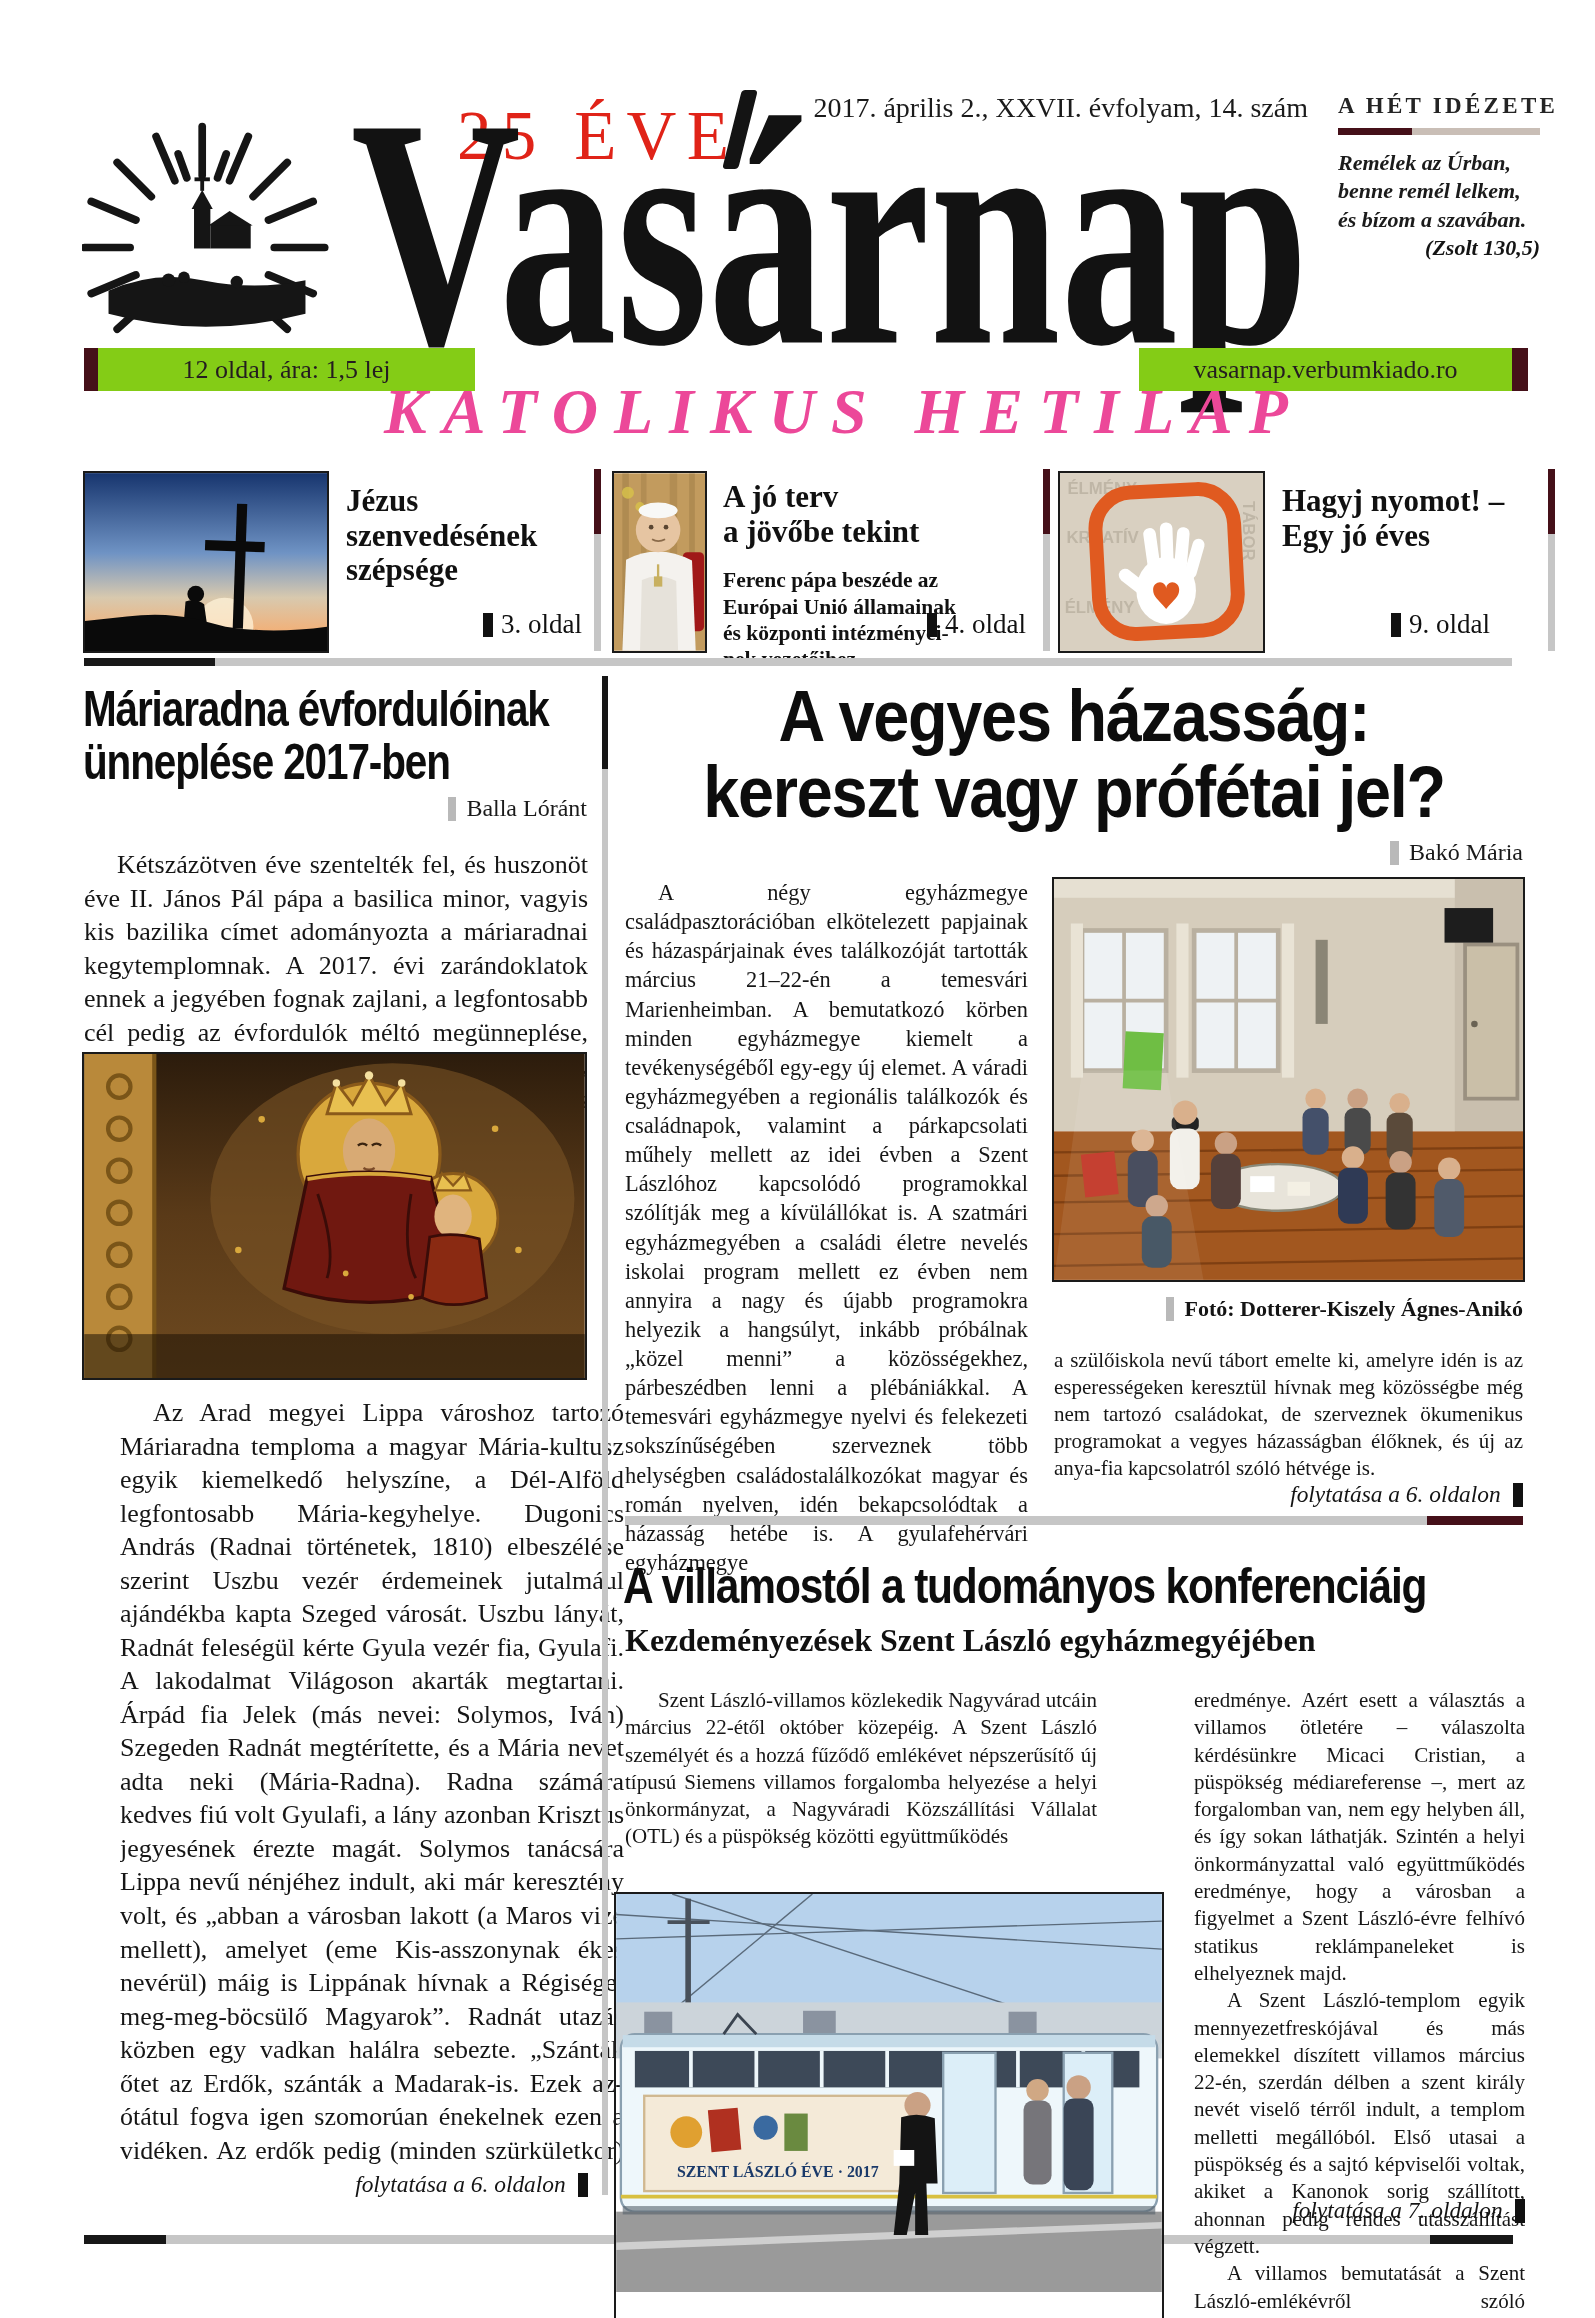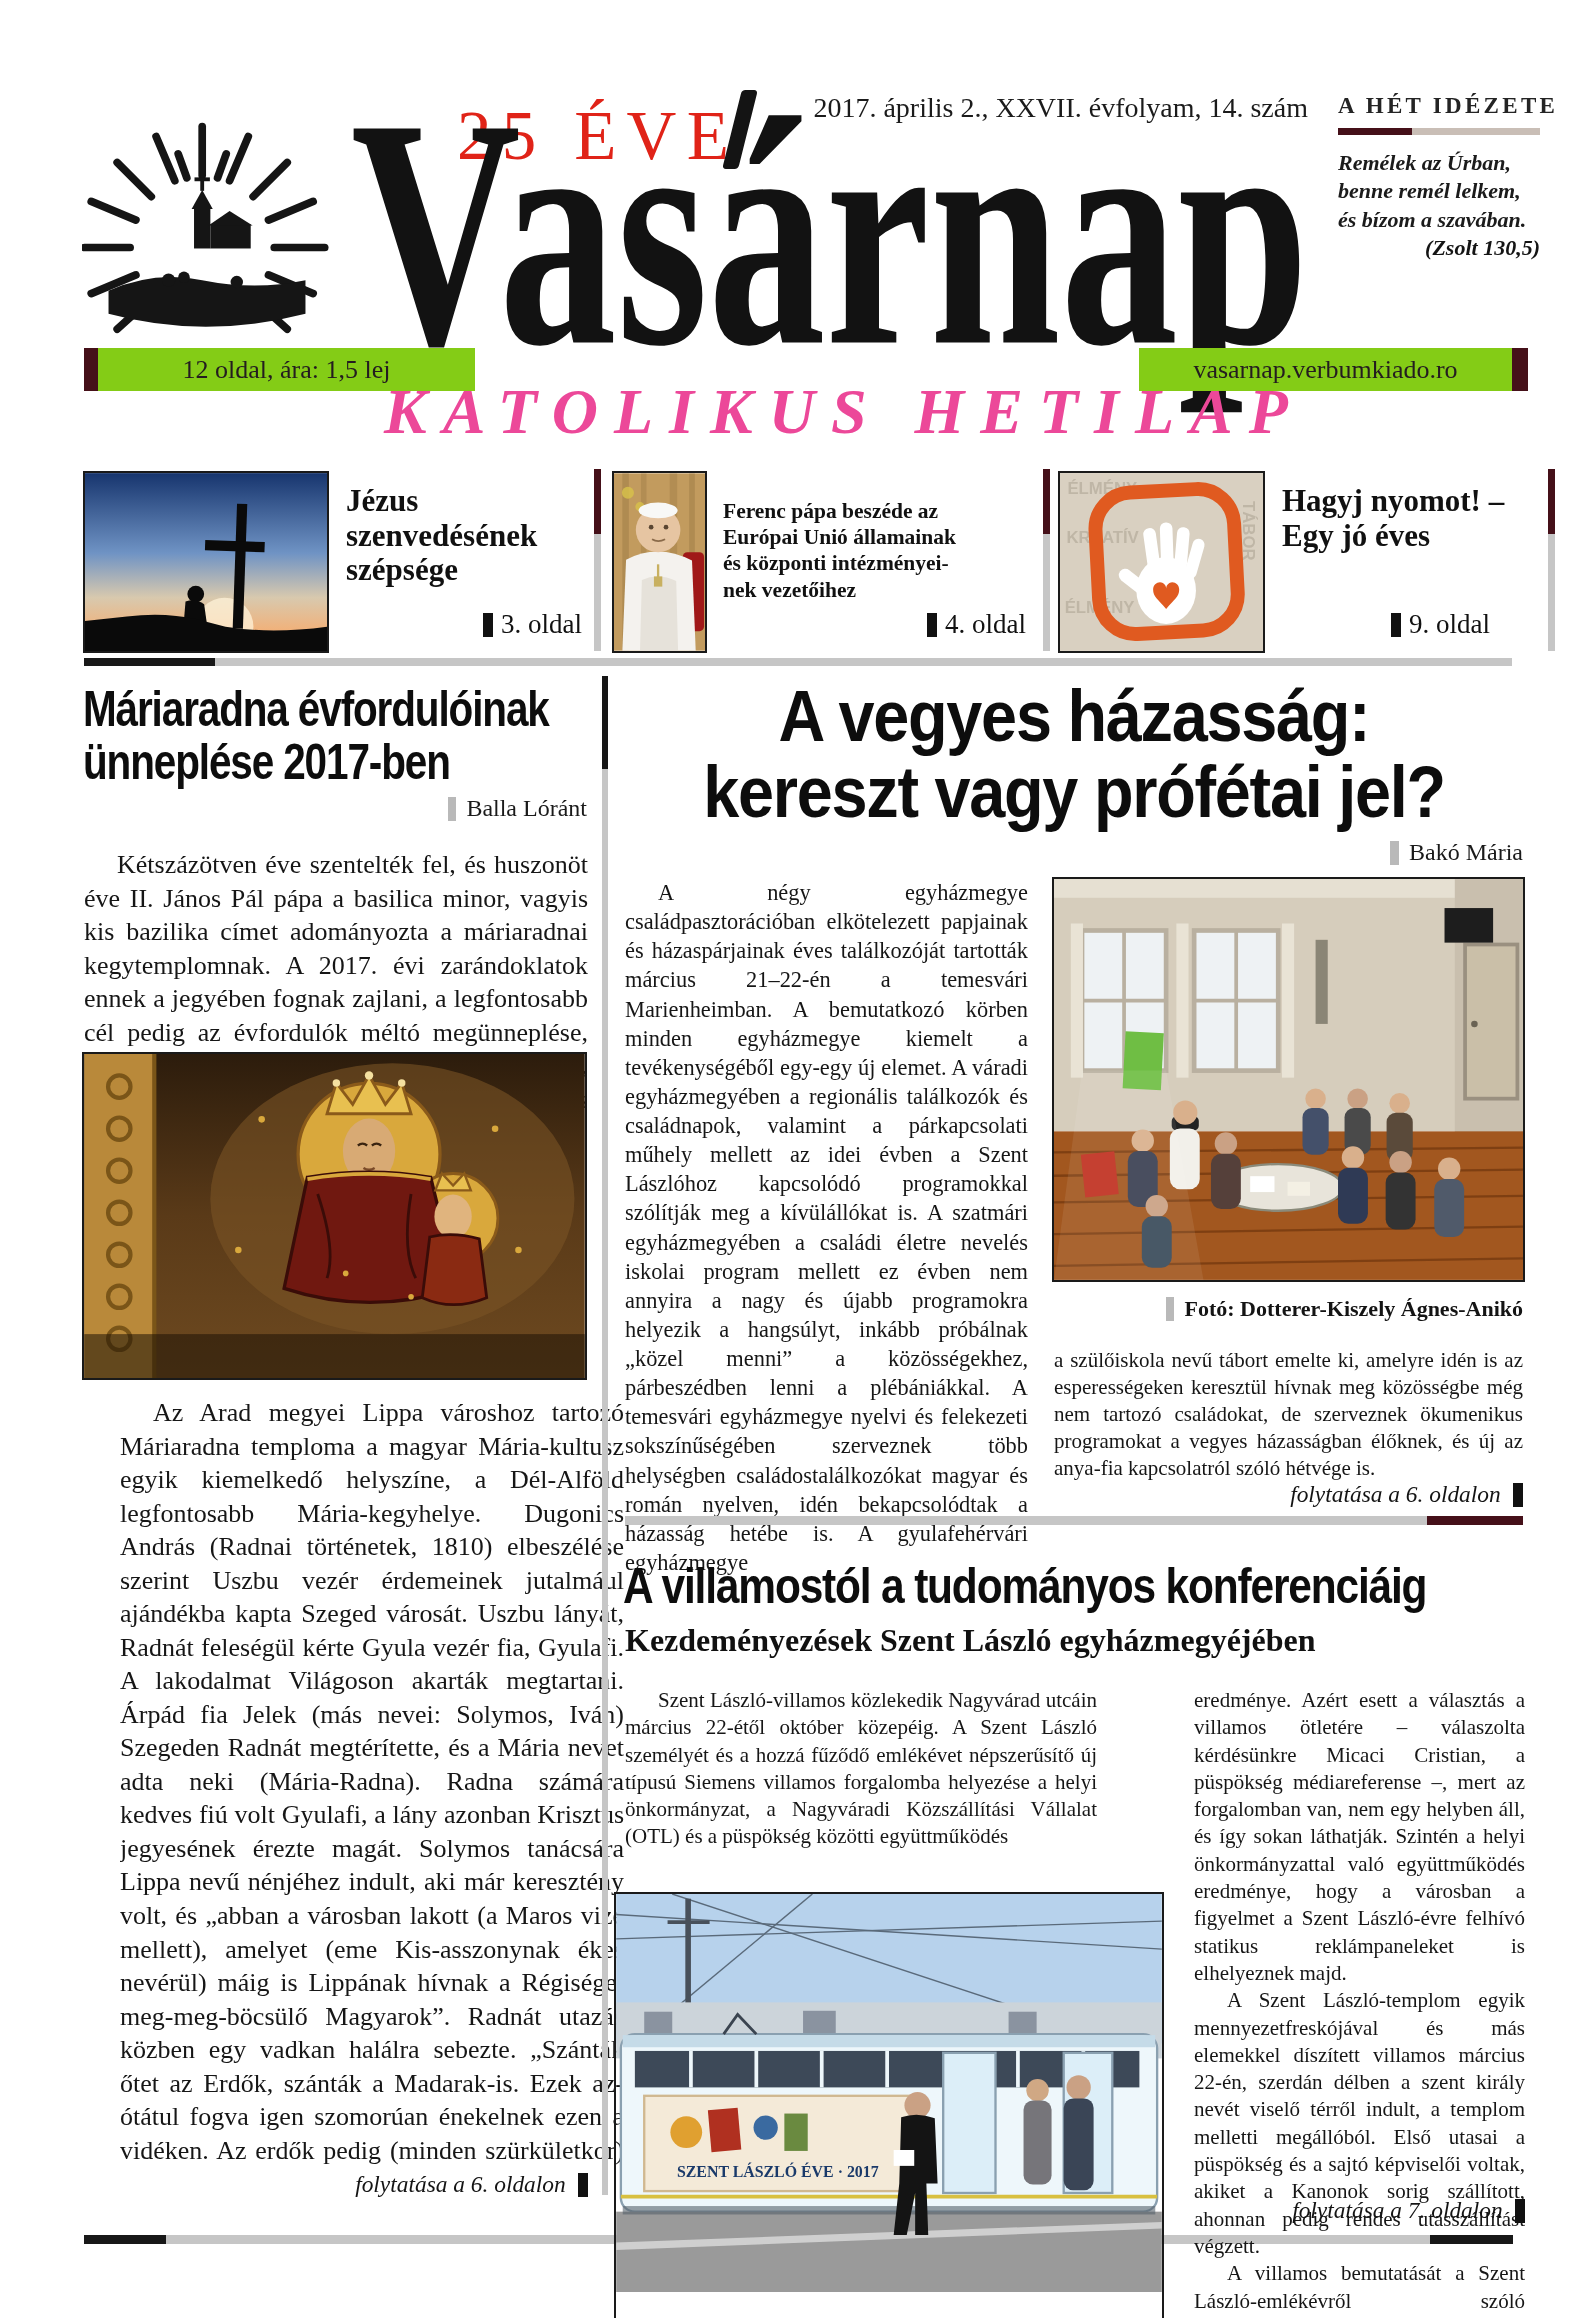--- a/index.html
+++ b/index.html
@@ -196,20 +196,22 @@
       <circle cx="95" cy="122" r="48" fill="#e6c5a2"></circle>
       <ellipse cx="95" cy="80" rx="42" ry="17" fill="#f8f8f6"></ellipse>
       <circle cx="80" cy="116" r="5" fill="#5a4632"></circle>
         <circle cx="112" cy="116" r="5" fill="#5a4632"></circle>
       <path d="M82,142 Q95,150 110,142" stroke="#8a6a4a" stroke-width="4" fill="none"></path>
       <line x1="95" y1="196" x2="95" y2="224" stroke="#c8b060" stroke-width="5"></line>
       <rect x="86" y="222" width="18" height="22" fill="#c8b060"></rect>
     </svg>
   </div>
   <div class="abs t2-txt">
+    <div class="teaser-title prewrap">A jó terv
+a jövőbe tekint</div>
     <div class="teaser-sub prewrap">Ferenc pápa beszéde az
 Európai Unió államainak
 és központi intézményei-
 nek vezetőihez</div>
   </div>
   <div class="abs pageref" style="right:569px;top:609px;">
     <span class="pr-mark"></span><span>4. oldal</span>
   </div>
 
   <div class="abs vdiv" style="left:1043px;"></div>

